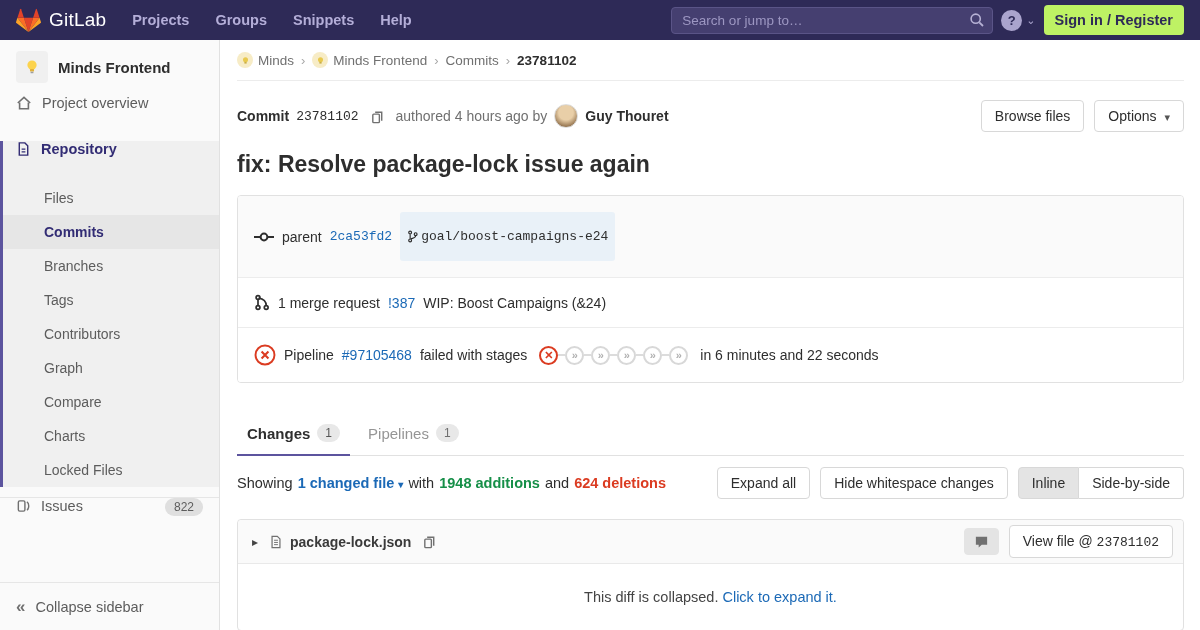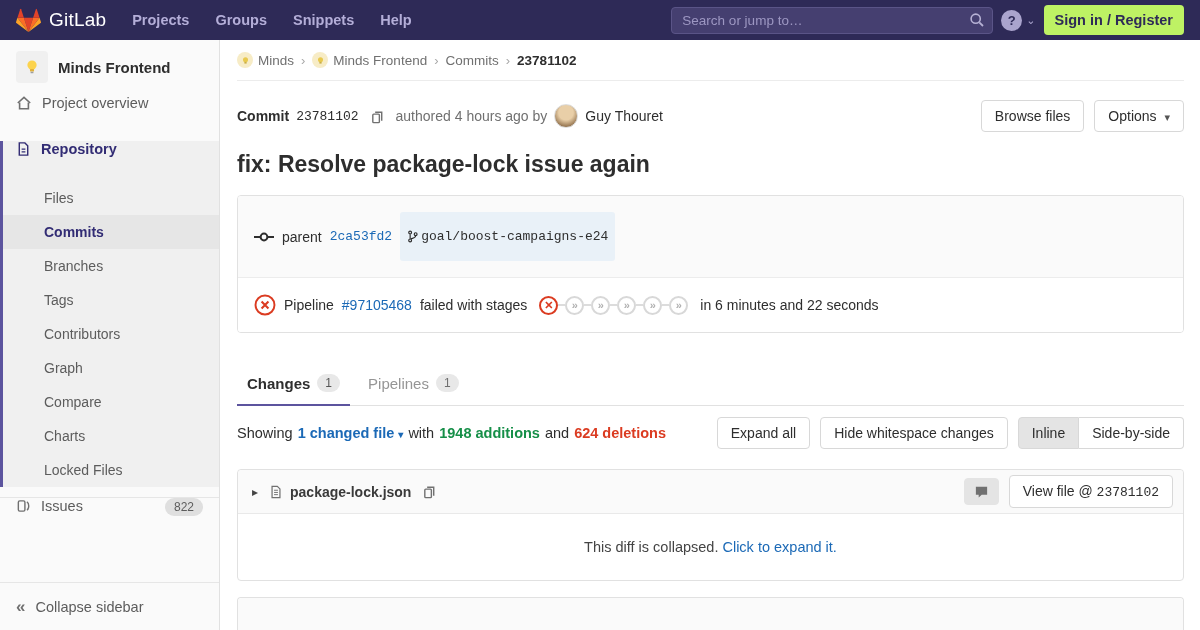--- a/index.html
+++ b/index.html
@@ -64,21 +64,21 @@
     background:#f7ecc6; display:flex; align-items:center; justify-content:center; }
 
   .commit-row { margin-top:19px; display:flex; align-items:center; gap:7px; font-size:14px; }
   .commit-label { font-weight:bold; }
   .mono { font-family:"Liberation Mono","DejaVu Sans Mono",monospace; font-size:13px; }
   .copy-btn { display:inline-flex; align-items:center; cursor:pointer; margin:0 4px; }
   .muted { color:#707070; }
   .author-avatar { width:24px; height:24px; border-radius:50%;
     background:radial-gradient(circle at 50% 35%, #e9cfa8 0 40%, #9a7a55 75%, #6e573c 100%);
     border:1px solid #ddd; }
-  .author-name { font-weight:normal; }
+  .author-name { font-weight:bold; }
   .commit-actions { margin-left:auto; display:flex; gap:10px; }
   .btn { background:#fff; border:1px solid #d8d8d8; border-radius:4px; padding:7px 13px;
     font-size:14px; color:#2e2e2e; cursor:pointer; font-family:"Liberation Sans",sans-serif; }
   .caret-down { font-size:11px; color:#555; margin-left:4px; }
 
   .commit-title { font-size:23px; font-weight:bold; color:#2e2e2e; margin:19px 0 17px; }
 
   .commit-box { border:1px solid #e1e1e1; border-radius:4px; overflow:hidden; }
   .info-row { display:flex; align-items:center; gap:8px; padding:16px; font-size:14px;
     border-bottom:1px solid #ececec; background:#fff; }
@@ -303,20 +303,34 @@
         <svg width="11" height="13" viewBox="0 0 14 16">
           <circle cx="4" cy="3" r="1.8" fill="none" stroke="#2e2e2e" stroke-width="1.5"></circle>
           <circle cx="4" cy="13" r="1.8" fill="none" stroke="#2e2e2e" stroke-width="1.5"></circle>
           <circle cx="11" cy="5" r="1.8" fill="none" stroke="#2e2e2e" stroke-width="1.5"></circle>
           <path d="M4 5v6M11 7c0 3-4 3-6 4" fill="none" stroke="#2e2e2e" stroke-width="1.5"></path>
         </svg>
         <span>goal/boost-campaigns-e24</span>
       </span>
     </div>
 
+    <div class="info-row">
+      <span>
+        <svg width="16" height="17" viewBox="0 0 16 16">
+          <circle cx="4" cy="3" r="1.9" fill="none" stroke="#2e2e2e" stroke-width="1.7"></circle>
+          <circle cx="4" cy="13" r="1.9" fill="none" stroke="#2e2e2e" stroke-width="1.7"></circle>
+          <circle cx="12.2" cy="13" r="1.9" fill="none" stroke="#2e2e2e" stroke-width="1.7"></circle>
+          <path d="M4 5v6" fill="none" stroke="#2e2e2e" stroke-width="1.7"></path>
+          <path d="M4.5 3.5c4.5.8 7.7 3.2 7.7 7.5" fill="none" stroke="#2e2e2e" stroke-width="1.7"></path>
+        </svg>
+      </span>
+      <span>1 merge request</span>
+      <span class="link">!387</span>
+      <span>WIP: Boost Campaigns (&amp;24)</span>
+    </div>
 
     <div class="info-row">
       <span>
         <svg width="22" height="22" viewBox="0 0 16 16">
           <circle cx="8" cy="8" r="6.9" fill="#fff" stroke="#db3b21" stroke-width="1.4"></circle>
           <path d="M5.5 5.5l5 5M10.5 5.5l-5 5" stroke="#db3b21" stroke-width="1.5"></path>
         </svg>
       </span>
       <span>Pipeline</span>
       <span class="link">#97105468</span>

